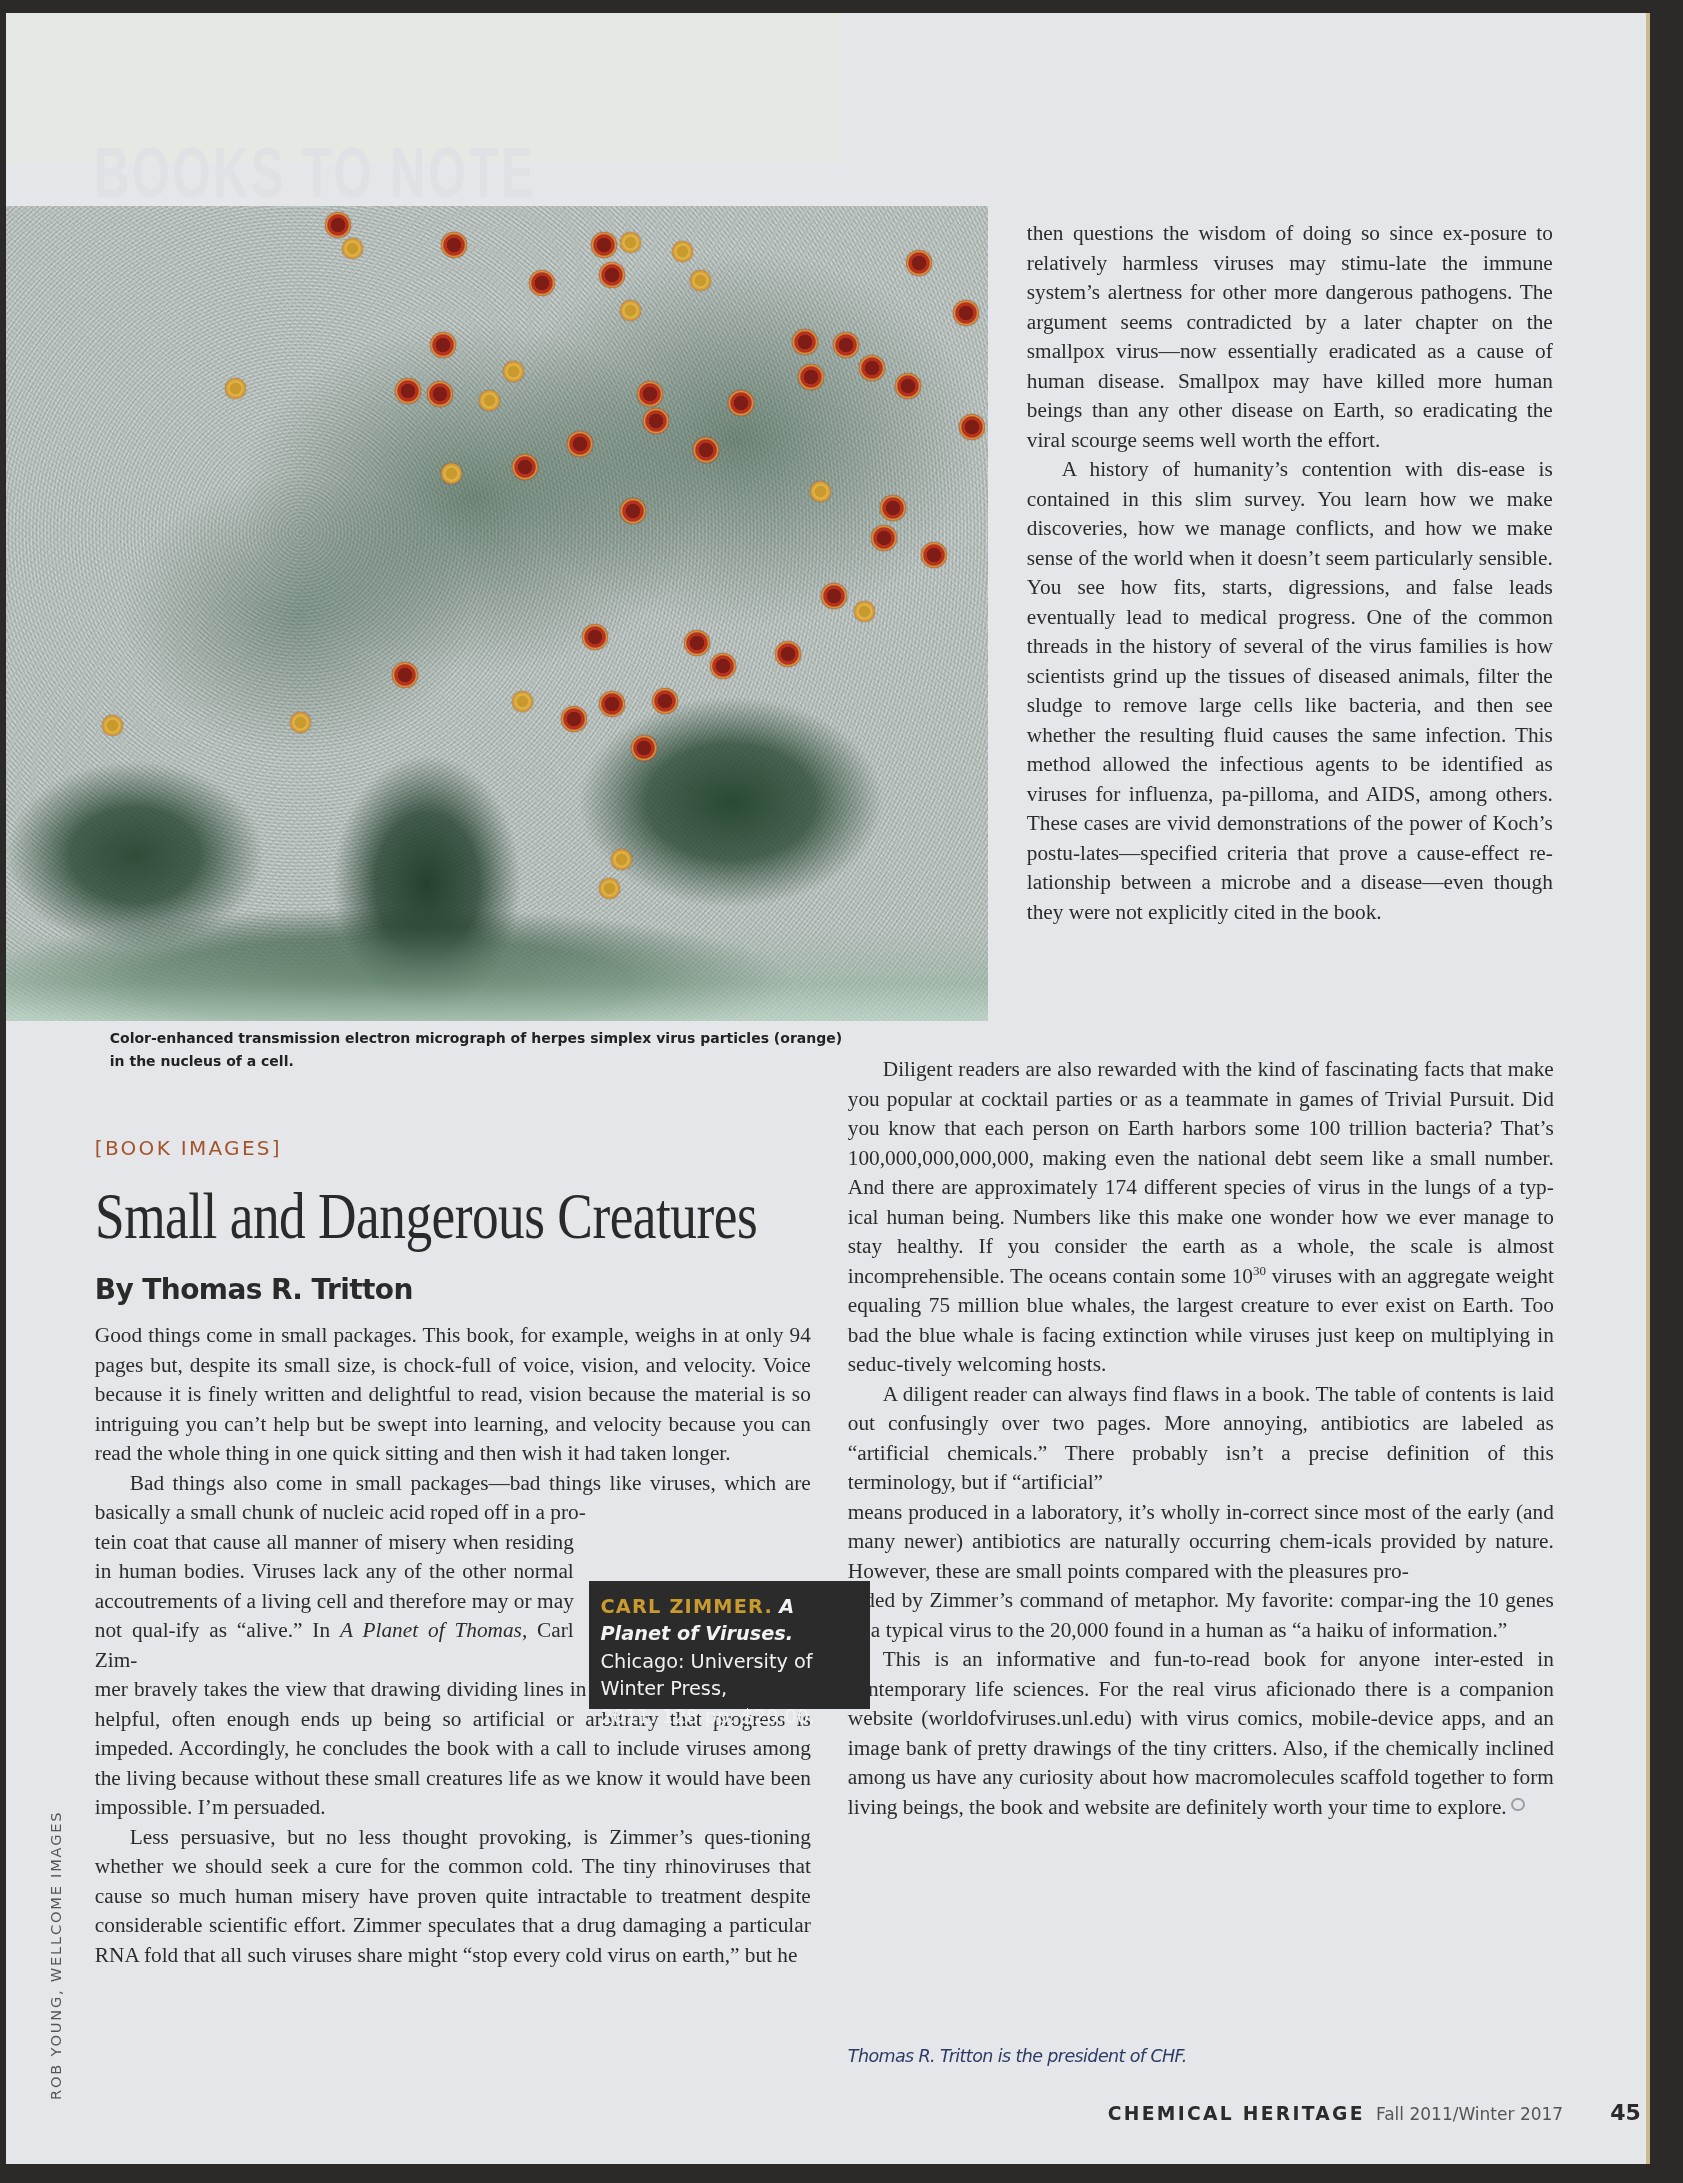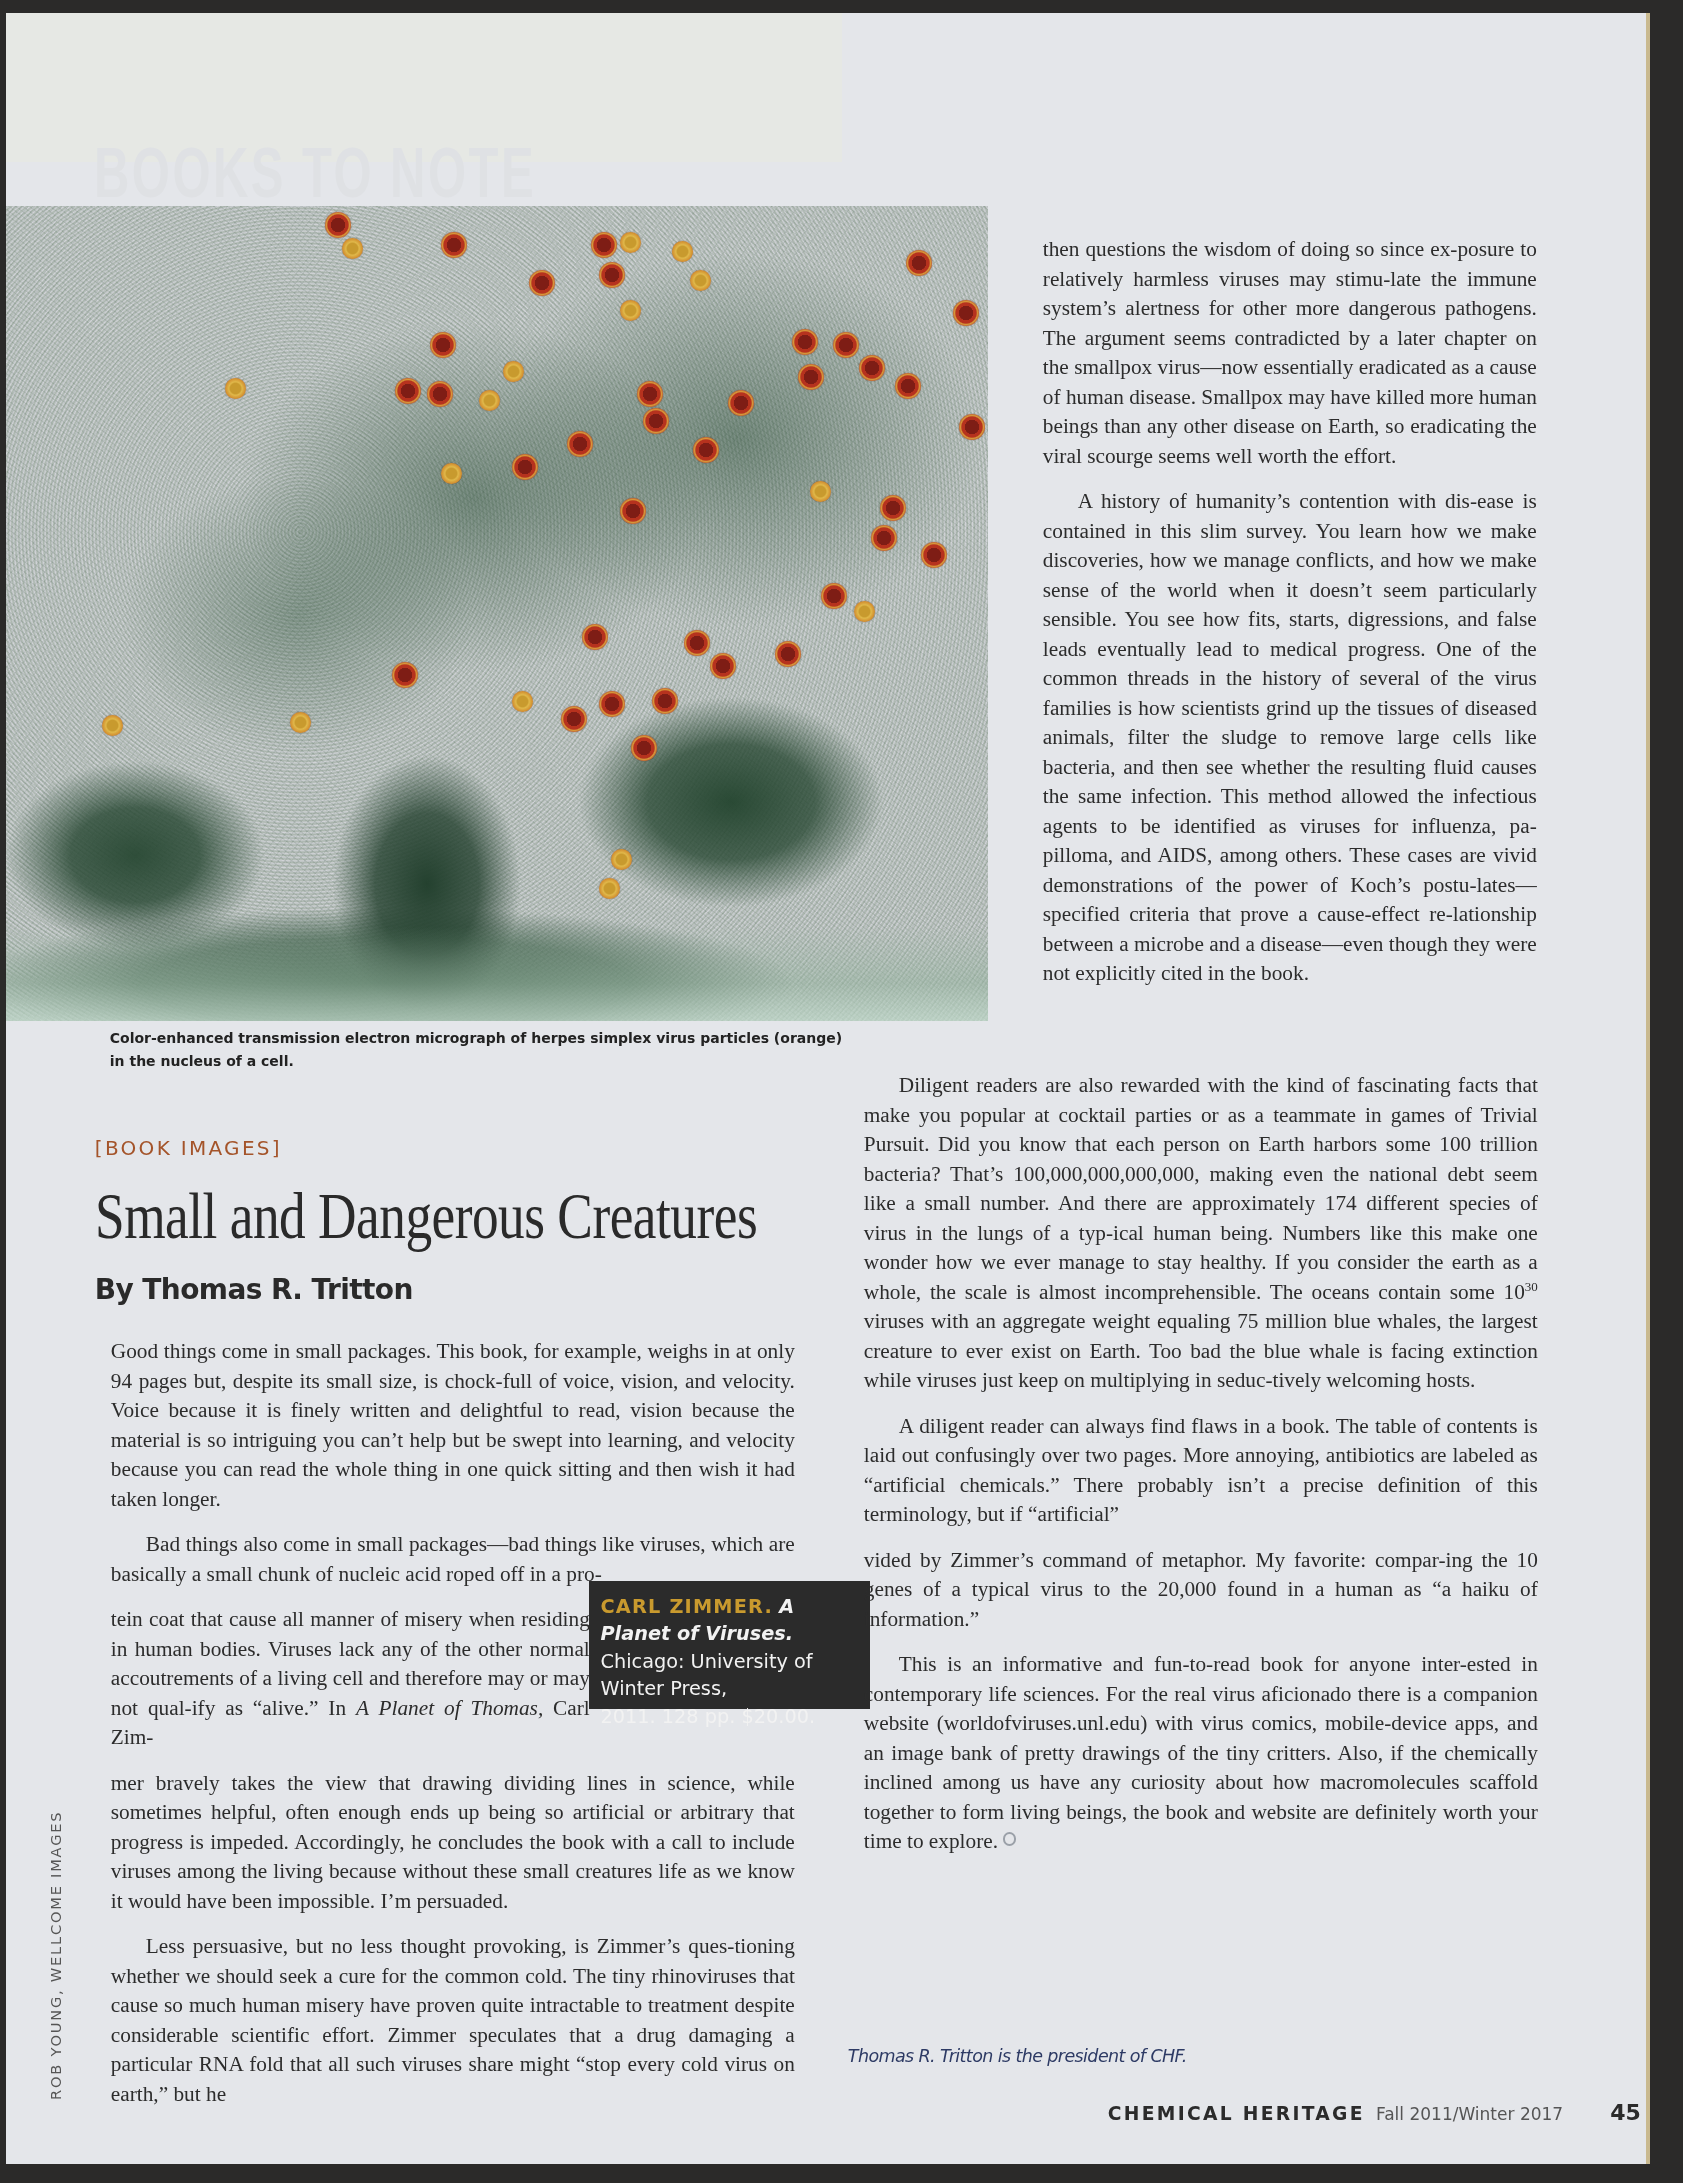--- a/index.html
+++ b/index.html
@@ -27,21 +27,21 @@
     background:linear-gradient(180deg, rgba(70,110,85,0.0) 0%, rgba(150,180,160,0.55) 60%, rgba(190,215,200,0.75) 100%); }
   .virus { position:absolute; width:26px; height:26px; border-radius:50%;
     background:radial-gradient(circle, #7e1d15 0 38%, #b6321e 40% 55%, #d79a3a 62%, #b5452a 75%, #7a2a18 100%);
     box-shadow:0 0 1.2px rgba(60,10,5,0.6); }
   .virus.gold { background:radial-gradient(circle, #c89a2e 0 35%, #e0b84a 45%, #d0892c 70%, #8d4a1c 100%); width:21px; height:21px; }
   .caption { position:absolute; left:104px; top:1014px; width:737px; font-family:"DejaVu Sans", sans-serif; font-weight:bold; font-size:14px; line-height:23.4px; color:#222; }
   .section-tag { position:absolute; left:89px; top:1123px; font-family:"DejaVu Sans", sans-serif; font-size:20px; letter-spacing:2.3px; color:#a4542a; }
   .headline { position:absolute; left:89px; top:1166px; font-family:"Liberation Serif", serif; font-size:65px; color:#2a2a2a; transform:scaleX(0.82); transform-origin:left top; white-space:nowrap; letter-spacing:-0.6px; }
   .byline { position:absolute; left:89px; top:1260px; font-family:"DejaVu Sans", sans-serif; font-weight:bold; font-size:28px; color:#2a2a2a; letter-spacing:-0.6px; }
   .body { font-family:"Liberation Serif", serif; font-size:21.3px; line-height:29.5px; color:#2c2c2c; text-align:justify; }
-  .body p { margin:16px; }
+  .body p { margin:0; }
   .body .indent { text-indent:35px; }
   .col-left { position:absolute; left:89px; top:1308px; width:716px; }
   .col-right-top { position:absolute; left:1021px; top:206px; width:526px; }
   .col-right-bot { position:absolute; left:842px; top:1042px; width:706px; }
   .wrap-left { width:479px; }
   .wrap-right { margin-left:190px; }
   .pullbox { position:absolute; left:583px; top:1568px; width:281px; height:128px; background:#2b2b2b; color:#f2f2f2; font-family:"DejaVu Sans", sans-serif; font-size:19.3px; line-height:27.5px; padding:11.7px 0 0 11.7px; box-sizing:border-box; }
   .pullbox .author { color:#c99a2e; font-weight:bold; letter-spacing:1.2px; }
   .pullbox .title { font-style:italic; font-weight:bold; }
   .credit { position:absolute; left:41px; top:2087px; transform:rotate(-90deg); transform-origin:left top; font-family:"DejaVu Sans", sans-serif; font-size:14.6px; letter-spacing:1.8px; color:#555; white-space:nowrap; }
@@ -143,20 +143,21 @@
   </div>
 
   <div class="col-right-top body">
     <p>then questions the wisdom of doing so since ex-posure to relatively harmless viruses may stimu-late the immune system’s alertness for other more dangerous pathogens. The argument seems contradicted by a later chapter on the smallpox virus—now essentially eradicated as a cause of human disease. Smallpox may have killed more human beings than any other disease on Earth, so eradicating the viral scourge seems well worth the effort.</p>
     <p class="indent">A history of humanity’s contention with dis-ease is contained in this slim survey. You learn how we make discoveries, how we manage conflicts, and how we make sense of the world when it doesn’t seem particularly sensible. You see how fits, starts, digressions, and false leads eventually lead to medical progress. One of the common threads in the history of several of the virus families is how scientists grind up the tissues of diseased animals, filter the sludge to remove large cells like bacteria, and then see whether the resulting fluid causes the same infection. This method allowed the infectious agents to be identified as viruses for influenza, pa-pilloma, and AIDS, among others. These cases are vivid demonstrations of the power of Koch’s postu-lates—specified criteria that prove a cause-effect re-lationship between a microbe and a disease—even though they were not explicitly cited in the book.</p>
   </div>
 
   <div class="col-right-bot body">
     <p class="indent"><span>Diligent readers are also rewarded with the kind of fascinating facts that make you popular at cocktail parties or as a teammate in games of Trivial Pursuit. Did you know that each person on Earth harbors some 100 trillion bacteria? That’s 100,000,000,000,000, making even the national debt seem like a small number. And there are approximately 174 different species of virus in the lungs of a typ-ical human being. Numbers like this make one wonder how we ever manage to stay healthy. If you consider the earth as a whole, the scale is almost incomprehensible. The oceans contain some 10</span><sup>30</sup><span> viruses with an aggregate weight equaling 75 million blue whales, the largest creature to ever exist on Earth. Too bad the blue whale is facing extinction while viruses just keep on multiplying in seduc-tively welcoming hosts.</span></p>
     <p class="indent">A diligent reader can always find flaws in a book. The table of contents is laid out confusingly over two pages. More annoying, antibiotics are labeled as “artificial chemicals.” There probably isn’t a precise definition of this terminology, but if “artificial”</p>
+    <p class="wrap-right">means produced in a laboratory, it’s wholly in-correct since most of the early (and many newer) antibiotics are naturally occurring chem-icals provided by nature. However, these are small points compared with the pleasures pro-</p>
     <p>vided by Zimmer’s command of metaphor. My favorite: compar-ing the 10 genes of a typical virus to the 20,000 found in a human as “a haiku of information.”</p>
     <p class="indent"><span>This is an informative and fun-to-read book for anyone inter-ested in contemporary life sciences. For the real virus aficionado there is a companion website (worldofviruses.unl.edu) with virus comics, mobile-device apps, and an image bank of pretty drawings of the tiny critters. Also, if the chemically inclined among us have any curiosity about how macromolecules scaffold together to form living beings, the book and website are definitely worth your time to explore.</span><span class="endmark"></span></p>
   </div>
 
   <div class="bio">Thomas R. Tritton is the president of CHF.</div>
 
   <div class="footer">
     <span class="mag">CHEMICAL HERITAGE</span>
     <span class="issue">Fall 2011/Winter 2017</span>
     <span class="pageno">45</span>

